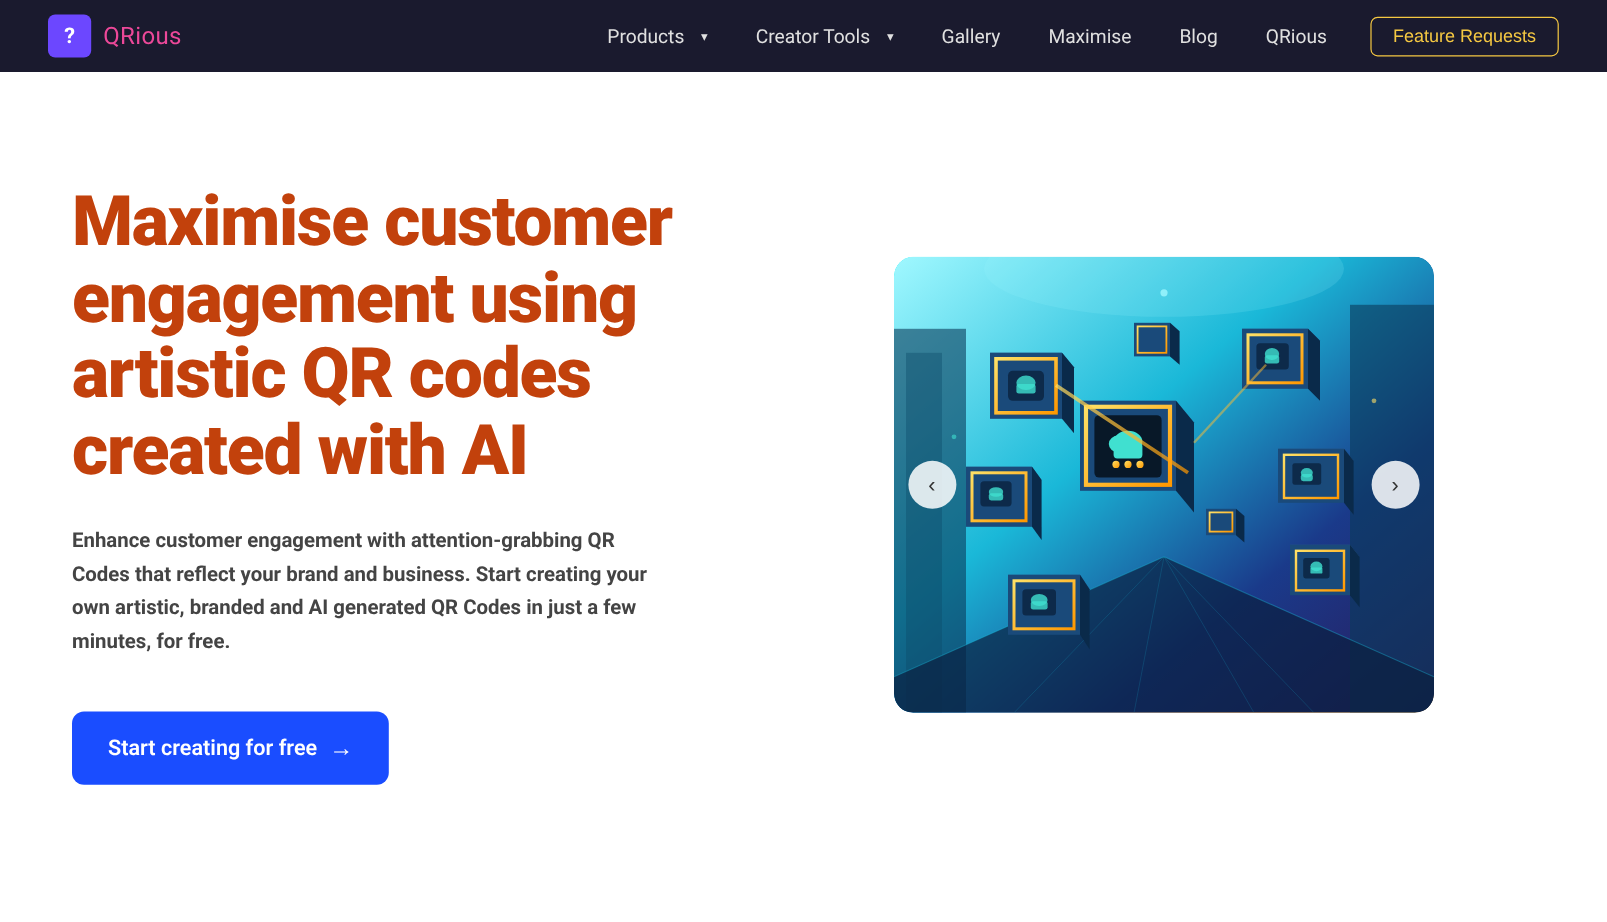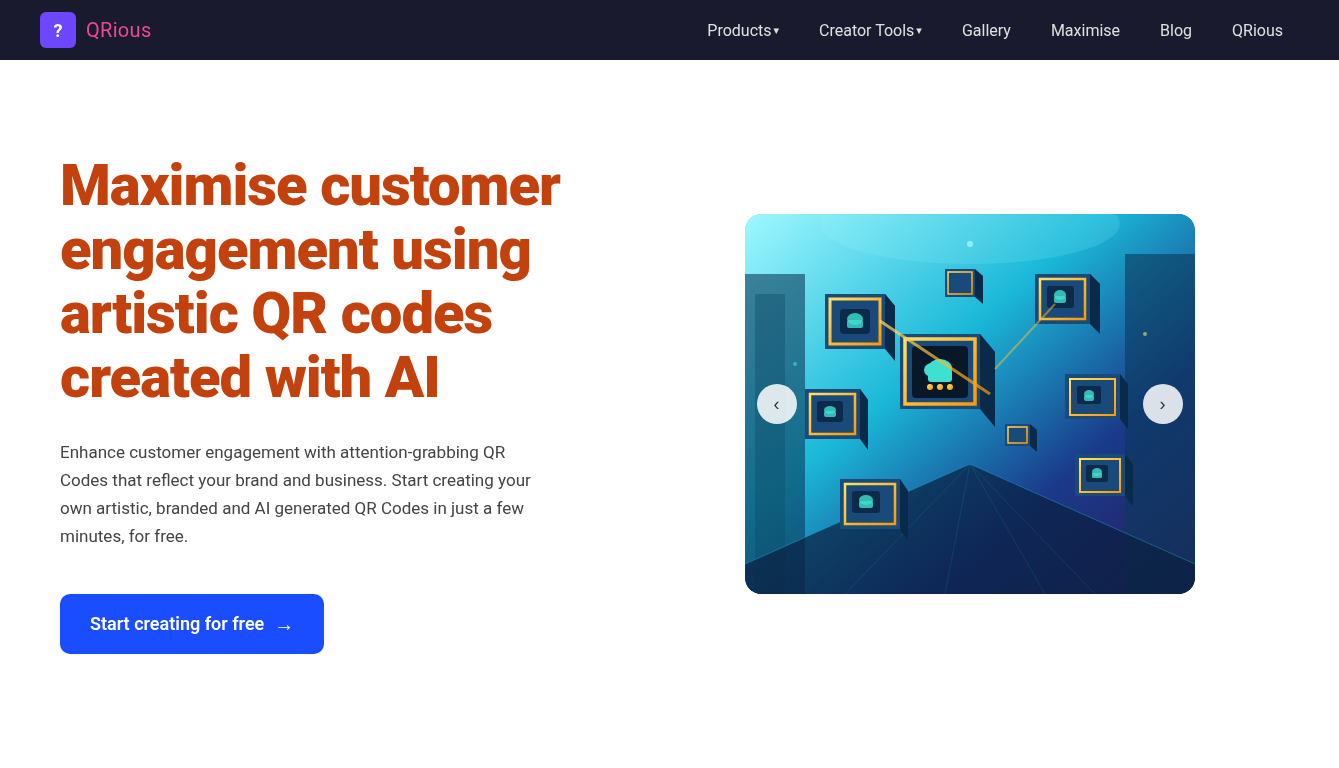--- a/index.html
+++ b/index.html
@@ -66,21 +66,21 @@
 
     .nav-item {
       color: #e0e0e0;
       text-decoration: none;
       font-size: 16px;
       padding: 8px 16px;
       border-radius: 4px;
       cursor: pointer;
       display: flex;
       align-items: center;
-      gap: 0;
+      gap: 12px;
       white-space: nowrap;
       justify-content: space-between;
     }
 
     .nav-item .chevron {
       font-size: 11px;
       margin-left: 2px;
     }
 
     .nav-cta {
@@ -118,20 +118,21 @@
       margin-bottom: 28px;
       letter-spacing: -1px;
     }
 
     .hero-subtitle {
       font-size: 17px;
       line-height: 1.65;
       color: #444444;
       margin-bottom: 44px;
       max-width: 480px;
+      font-weight: bold;
     }
 
     .hero-cta {
       display: inline-flex;
       align-items: center;
       gap: 10px;
       background: #1a4dff;
       color: #ffffff;
       border: none;
       border-radius: 10px;
@@ -226,20 +227,21 @@
     </a>
     <a class="nav-item" href="#">
       <span>Maximise</span>
     </a>
     <a class="nav-item" href="#">
       <span>Blog</span>
     </a>
     <a class="nav-item" href="#">
       <span>QRious</span>
     </a>
+    <button class="nav-cta">Feature Requests</button>
   </div>
 </nav>
 
 <section class="hero">
   <div class="hero-content">
     <h1 class="hero-title">Maximise customer engagement using artistic QR codes created with AI</h1>
     <p class="hero-subtitle">Enhance customer engagement with attention-grabbing QR Codes that reflect your brand and business. Start creating your own artistic, branded and AI generated QR Codes in just a few minutes, for free.</p>
     <a class="hero-cta" href="#">
       <span>Start creating for free</span>
       <span class="arrow">→</span>

